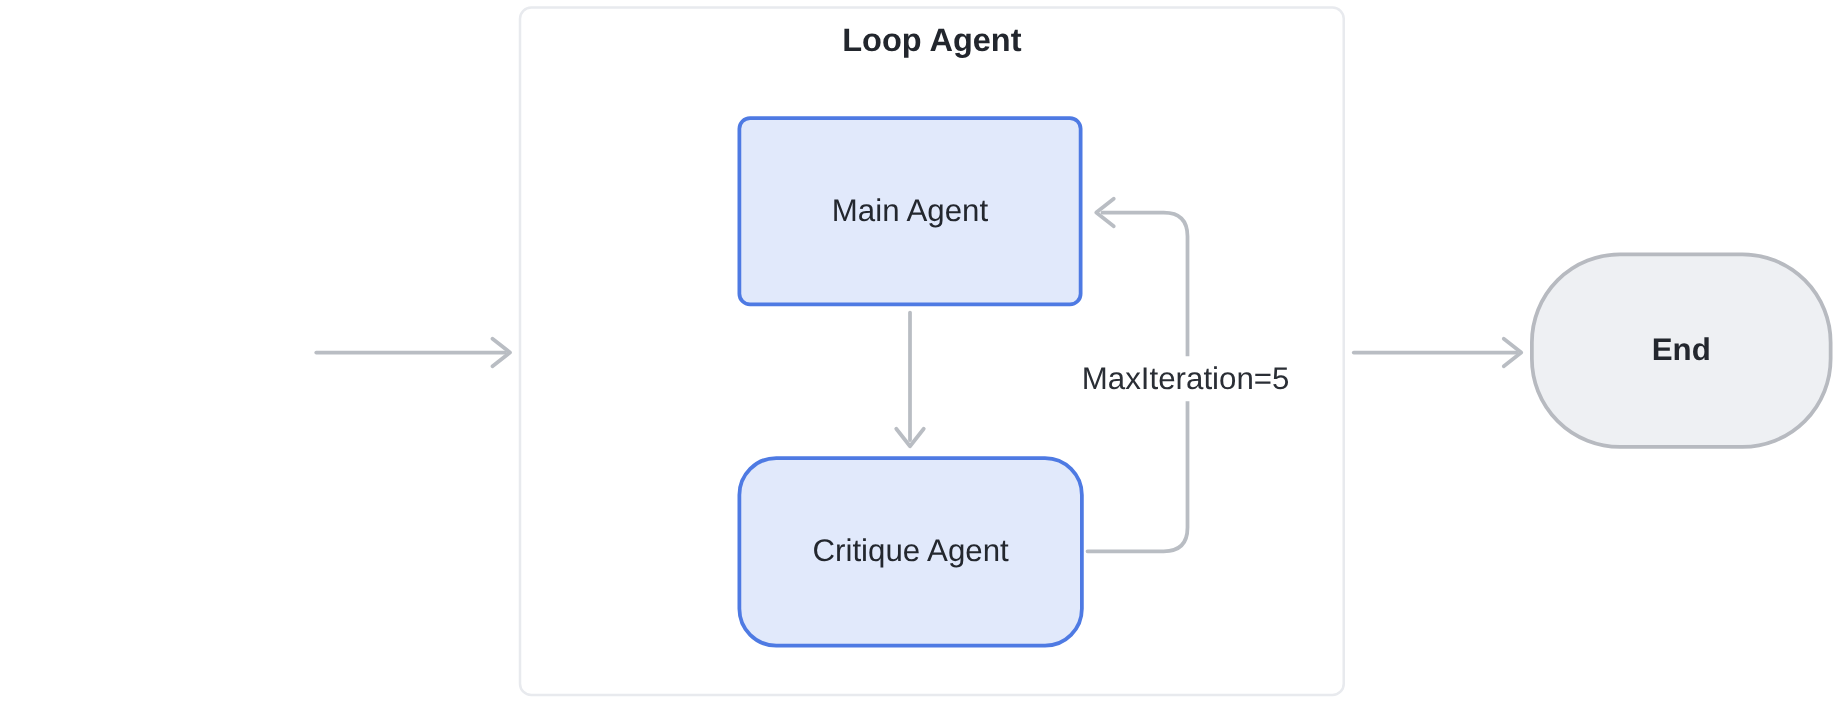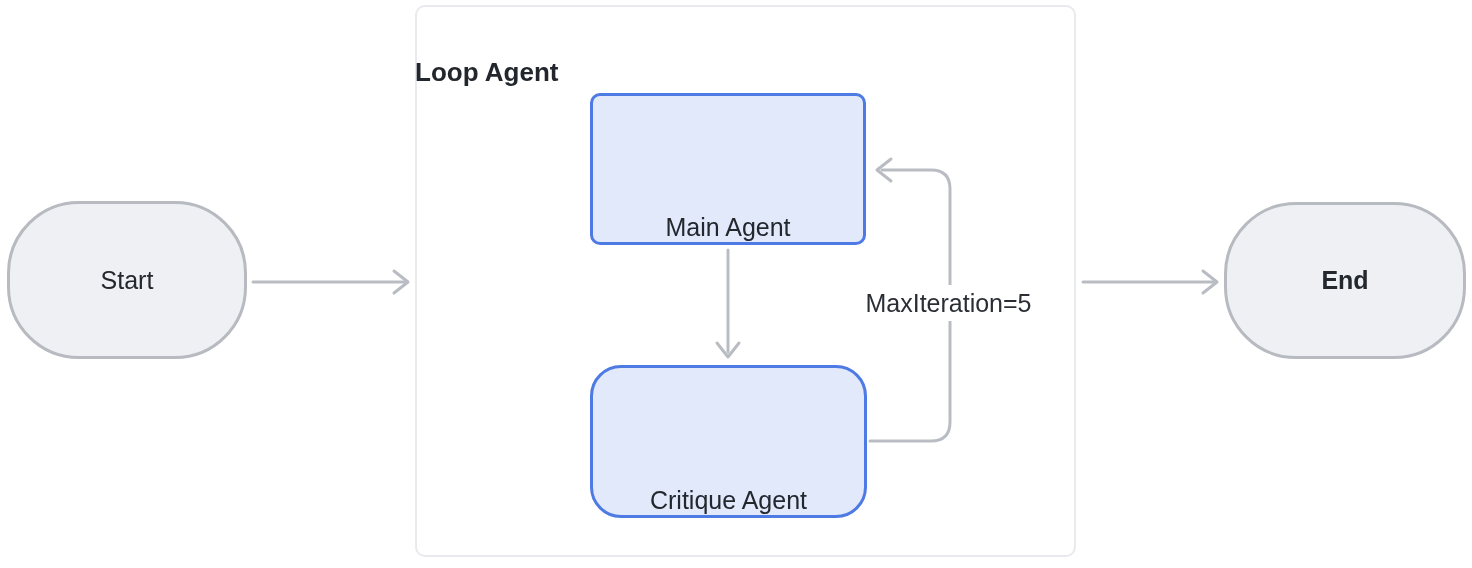--- a/index.html
+++ b/index.html
@@ -34,32 +34,31 @@
     width: 661px; height: 552px;
     background: #ffffff;
     border: 2px solid #e8eaee;
     border-radius: 10px;
     z-index: 0;
   }
   .group-title {
     position: absolute;
     left: 415px; top: 17px;
     width: 661px;
-    text-align: left;
+    text-align: center;
     font-size: 26px;
     font-weight: bold;
     color: #22262d;
     z-index: 2;
-    margin-top: 40px;
   }
   
   .agent {
     position: absolute;
     display: flex;
-    align-items: flex-end;
+    align-items: center;
     justify-content: center;
     background: #e1e9fb;
     border: 3px solid #4e7ae3;
     border-radius: 10px;
     font-size: 25px;
     color: #23272e;
     z-index: 2;
   }
   .agent-main     { left: 590px; top: 93px;  width: 276px; height: 152px; }
   .agent-critique { left: 590px; top: 365px; width: 277px; height: 153px; border-radius: 31px; }
@@ -116,23 +115,20 @@
       <path d="M 870 441 L 931 441 Q 950 441 950 422 L 950 189 Q 950 170 931 170 L 882 170"></path>
       <polyline points="891,159 877,170 891,181"></polyline>
     </g>
 
     <g>
       <line x1="1083" y1="282" x2="1213" y2="282"></line>
       <polyline points="1203,271 1217,282 1203,293"></polyline>
     </g>
   </svg>
 
-  <div class="terminal terminal-start">
-    <span>Start</span>
-  </div>
 
   <div class="agent agent-main">
     <span>Main Agent</span>
   </div>
 
   <div class="agent agent-critique">
     <span>Critique Agent</span>
   </div>
 
   <div class="edge-label">

